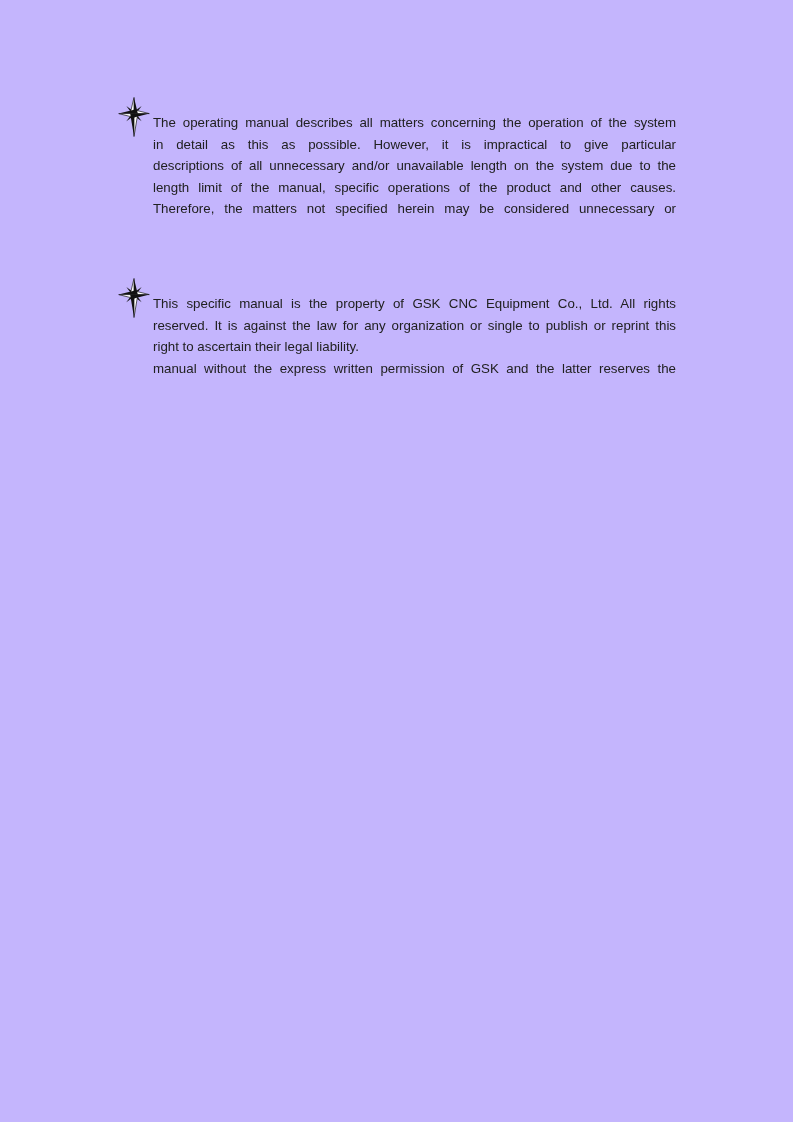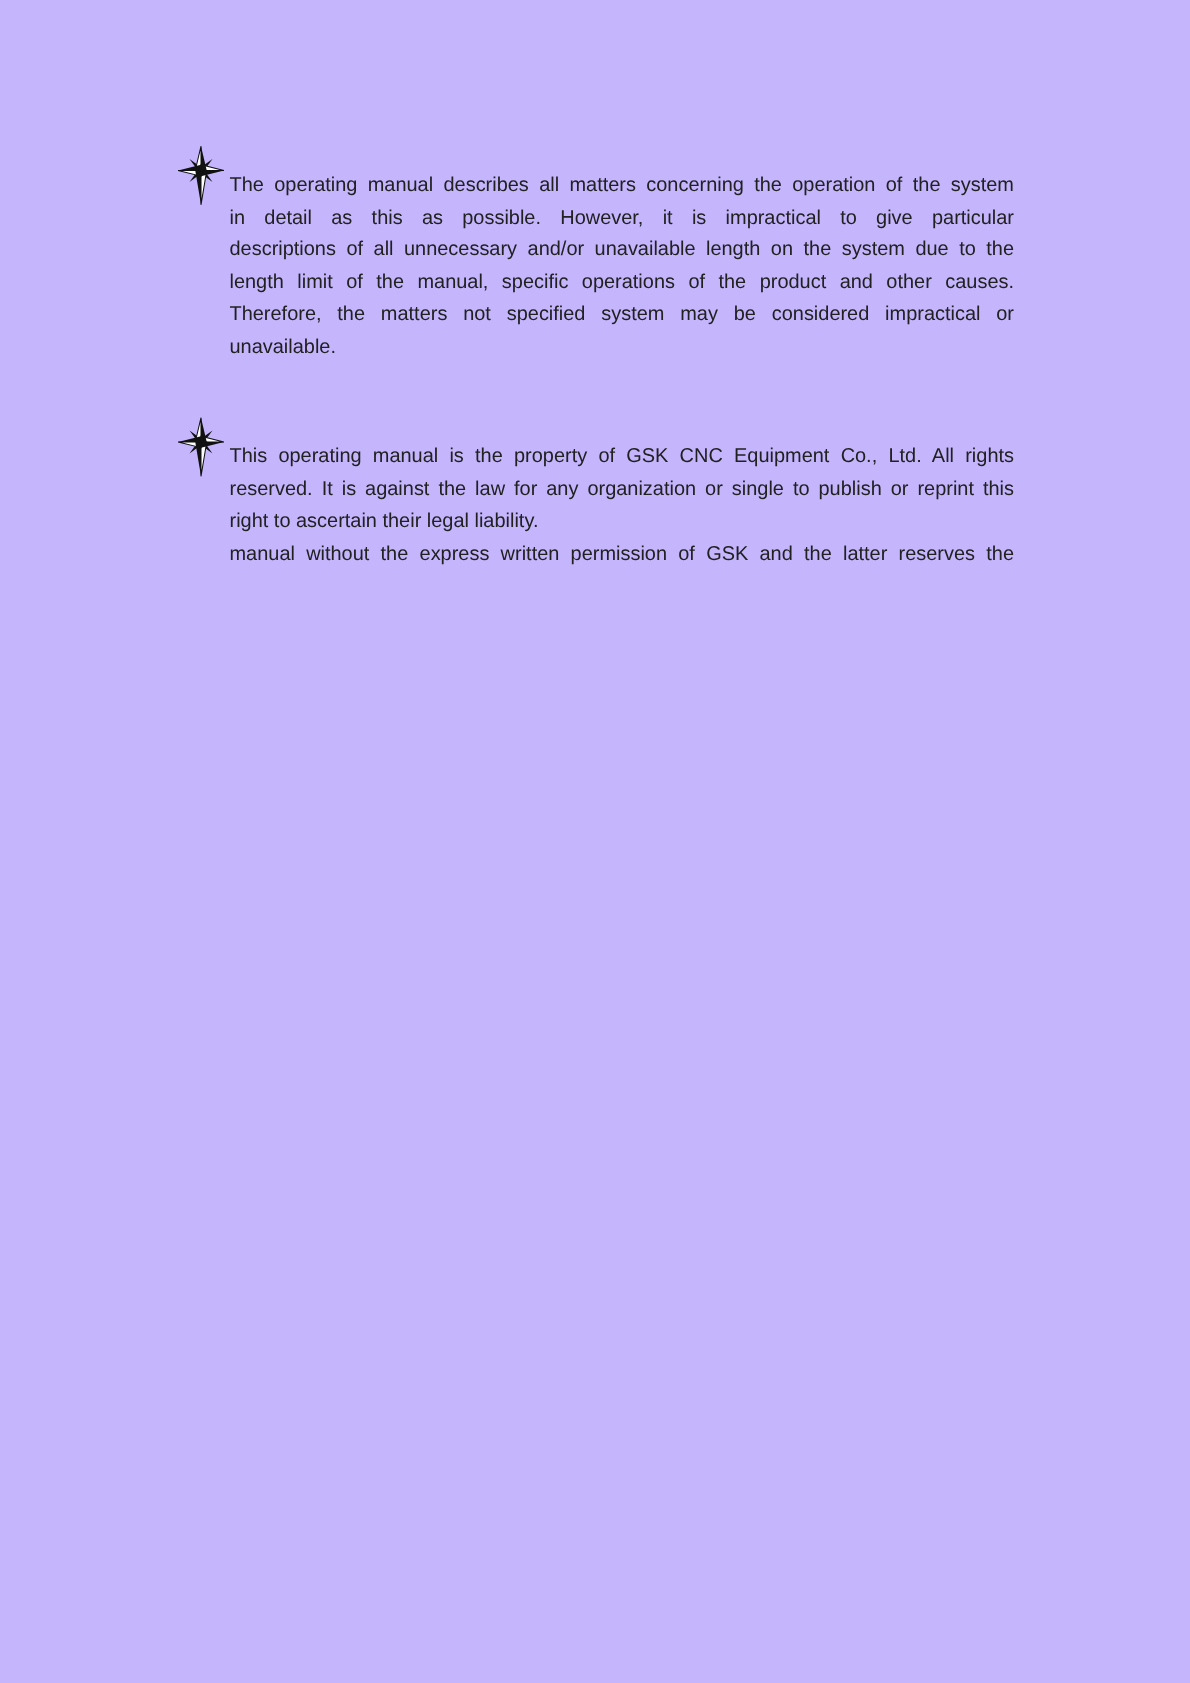--- a/index.html
+++ b/index.html
@@ -73,41 +73,40 @@
       <polygon points="20,47 15.5,20 20,20" fill="#111"></polygon>
       <polygon points="2,20 20,15.5 20,20" fill="#111"></polygon>
     </svg>
   </div>
 
   <div class="textblock" style="top:112px;">
     <div class="tline just">The operating manual describes all matters concerning the operation of the system</div>
     <div class="tline just">in detail as this as possible. However, it is impractical to give particular</div>
     <div class="tline just">descriptions of all unnecessary and/or unavailable length on the system due to the</div>
     <div class="tline just">length limit of the manual, specific operations of the product and other causes.</div>
-    <div class="tline just">Therefore, the matters not specified system may be considered impractical or</div>
-    <div class="tline last">unavailable.</div>
+    <div class="tline just">Therefore, the matters not specified herein may be considered unnecessary or</div>
   </div>
 
   <div class="bullet-icon" style="left:117px; top:275px;">
     <svg viewBox="0 0 40 48" xmlns="http://www.w3.org/2000/svg" aria-hidden="true">
       <polygon points="29,11 21.4,21.4 18.6,18.6" fill="#111"></polygon>
       <polygon points="29,29 18.6,21.4 21.4,18.6" fill="#111"></polygon>
       <polygon points="11,29 18.6,18.6 21.4,21.4" fill="#111"></polygon>
       <polygon points="11,11 21.4,18.6 18.6,21.4" fill="#111"></polygon>
       <polygon points="20,1 15.5,20 20,20" fill="#fff" stroke="#111" stroke-width="0.8"></polygon>
       <polygon points="38,20 20,15.5 20,20" fill="#fff" stroke="#111" stroke-width="0.8"></polygon>
       <polygon points="20,47 24.5,20 20,20" fill="#fff" stroke="#111" stroke-width="0.8"></polygon>
       <polygon points="2,20 20,24.5 20,20" fill="#fff" stroke="#111" stroke-width="0.8"></polygon>
       <polygon points="20,1 24.5,20 20,20" fill="#111"></polygon>
       <polygon points="38,20 20,24.5 20,20" fill="#111"></polygon>
       <polygon points="20,47 15.5,20 20,20" fill="#111"></polygon>
       <polygon points="2,20 20,15.5 20,20" fill="#111"></polygon>
     </svg>
   </div>
 
   <div class="textblock" style="top:293px;">
-    <div class="tline just">This operating manual is the property of GSK CNC Equipment Co., Ltd. All rights</div>
+    <div class="tline just">This specific manual is the property of GSK CNC Equipment Co., Ltd. All rights</div>
     <div class="tline just">reserved. It is against the law for any organization or single to publish or reprint this</div>
     <div class="tline last">right to ascertain their legal liability.</div>
     <div class="tline just">manual without the express written permission of GSK and the latter reserves the</div>
   </div>
 
 </div>
 
 </body></html>

